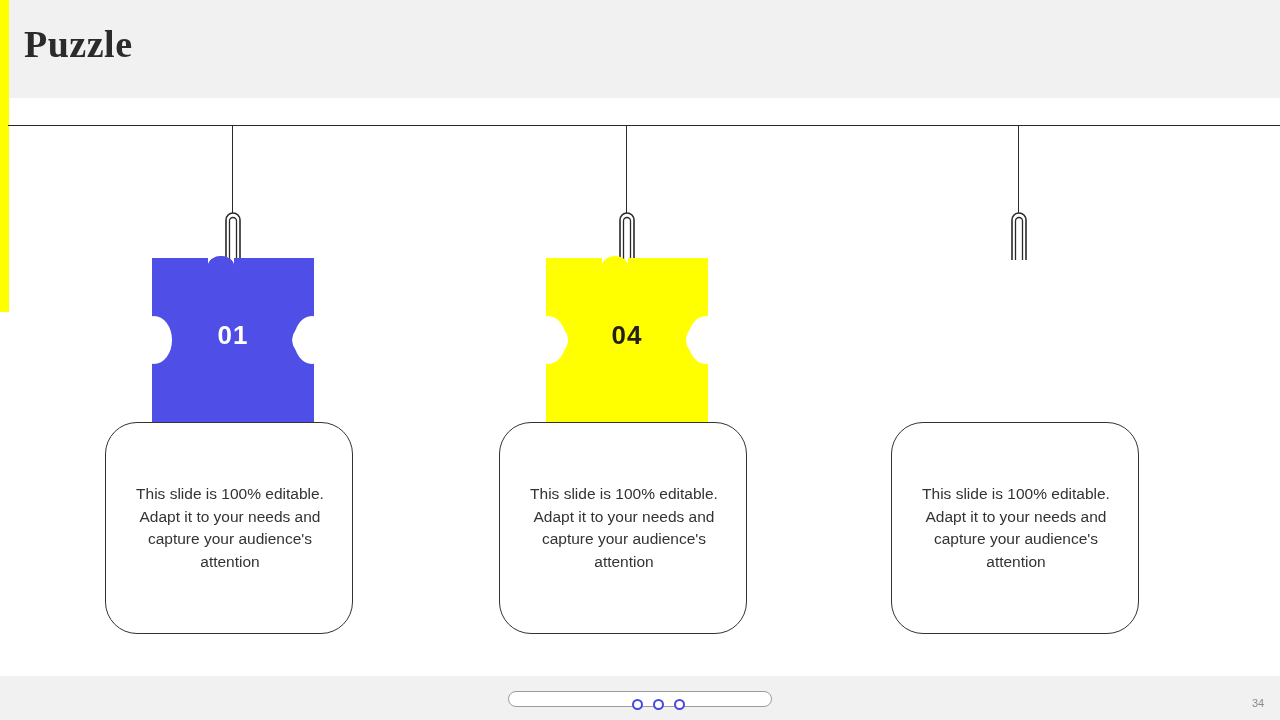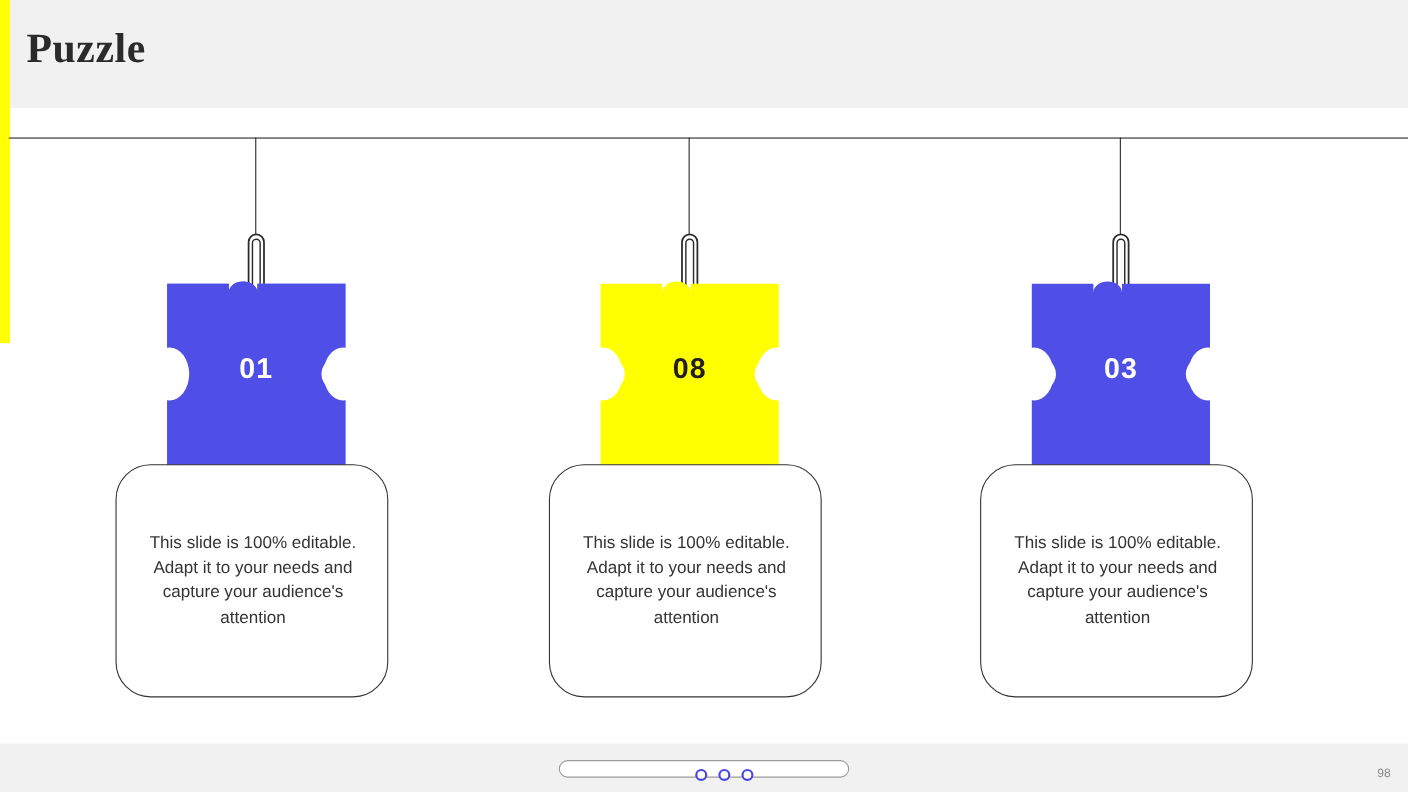--- a/index.html
+++ b/index.html
@@ -227,53 +227,42 @@
     </div>
     <div class="piece-wrap">
       <svg width="186" height="220" viewBox="0 0 186 220">
         <path d="M12 10 L68 10 L68 18 A13 10 0 0 1 94 18 L94 10 L174 10 L174 74
                  A22 18 0 0 0 174 110 L174 178 L118 178
                  A24 20 0 0 1 80 178 L12 178 L12 110 A22 18 0 0 0 12 74 Z" fill="#ffff00"></path>
         <ellipse cx="14" cy="92" rx="18" ry="24" fill="#ffffff"></ellipse>
         <ellipse cx="172" cy="92" rx="18" ry="24" fill="#ffffff"></ellipse>
         <ellipse cx="99" cy="192" rx="24" ry="19" fill="#ffff00"></ellipse>
       </svg>
-      <div class="piece-num dark">08</div>
+      <div class="piece-num dark">04</div>
     </div>
     <div class="card">
       <div class="card-text">This slide is 100% editable. Adapt it to your needs and capture your audience's attention</div>
     </div>
   </div>
 
   <div class="col col-2">
     <div class="string"></div>
     <div class="clip">
       <svg width="34" height="56" viewBox="0 0 34 56">
         <path d="M10 54 L10 14 A7 7 0 0 1 24 14 L24 54" fill="#ffffff" stroke="#2a2a2a" stroke-width="1.6"></path>
         <path d="M13.5 54 L13.5 15 A3.5 3.5 0 0 1 20.5 15 L20.5 54" fill="#ffffff" stroke="#2a2a2a" stroke-width="1.3"></path>
       </svg>
     </div>
-    <div class="piece-wrap">
-      <svg width="186" height="220" viewBox="0 0 186 220">
-        <path d="M12 10 L68 10 L68 18 A13 10 0 0 1 94 18 L94 10 L174 10 L174 74
-                 A22 18 0 0 0 174 110 L174 178 L118 178
-                 A24 20 0 0 1 80 178 L12 178 L12 110 A22 18 0 0 0 12 74 Z" fill="#4f4fe8"></path>
-        <ellipse cx="14" cy="92" rx="18" ry="24" fill="#ffffff"></ellipse>
-        <ellipse cx="172" cy="92" rx="18" ry="24" fill="#ffffff"></ellipse>
-        <ellipse cx="99" cy="192" rx="24" ry="19" fill="#4f4fe8"></ellipse>
-      </svg>
-      <div class="piece-num">03</div>
-    </div>
     <div class="card">
       <div class="card-text">This slide is 100% editable. Adapt it to your needs and capture your audience's attention</div>
     </div>
   </div>
 
   <div class="footer-band"></div>
   <div class="footer-pill"></div>
   <div class="dots">
     <span class="dot d0"></span>
     <span class="dot d1"></span>
     <span class="dot d2"></span>
   </div>
-  <div class="page-num">98</div>
+  <div class="page-num">34</div>
 
 </div>
 
 </body></html>

